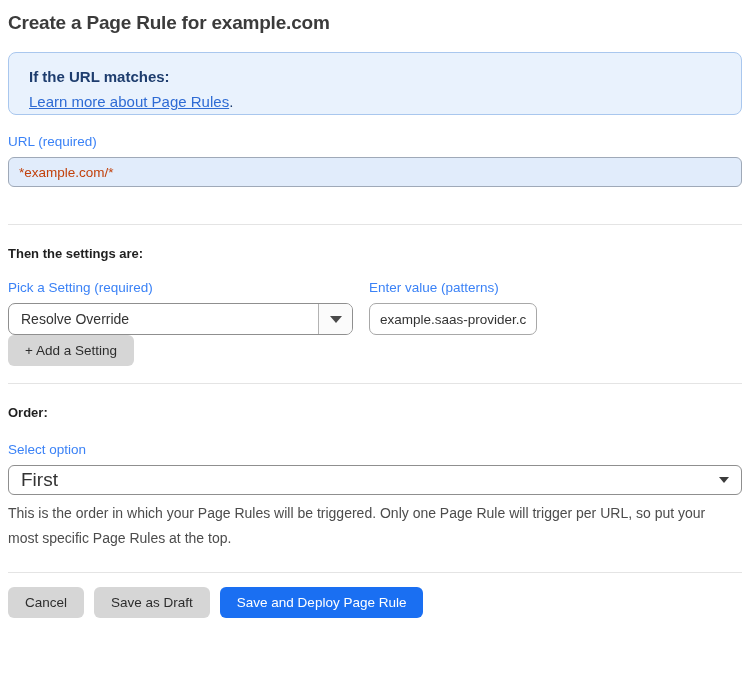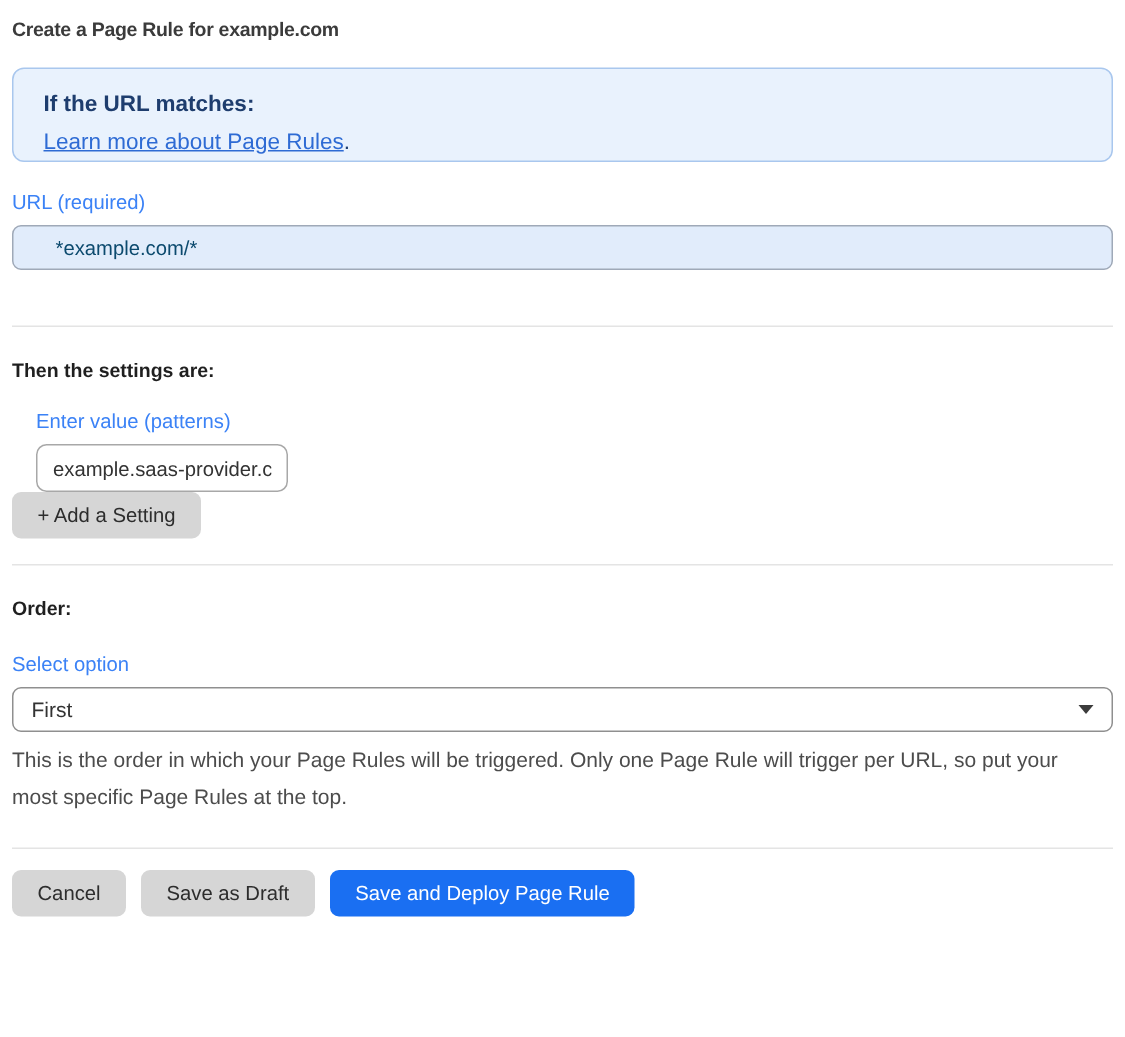--- a/index.html
+++ b/index.html
@@ -8,21 +8,21 @@
     width: 750px;
     height: 691px;
     font-family: "Liberation Sans", sans-serif;
     color: #333;
     overflow: hidden;
   }
   .container { padding: 0 8px; }
 
   .page-title {
     margin-top: 12px;
-    font-size: 13px;
+    font-size: 19px;
     font-weight: 700;
     color: #3b3b3b;
     letter-spacing: -0.2px;
   }
 
   .info-box {
     margin-top: 18px;
     background: #e9f2fd;
     border: 1px solid #a9c7ee;
     border-radius: 8px;
@@ -45,23 +45,23 @@
     margin-bottom: 8px;
   }
 
   .url-input {
     display: block;
     width: 100%;
     height: 30px;
     background: #e1ecfb;
     border: 1px solid #9fa9b8;
     border-radius: 6px;
-    padding: 0 28px;
-    font-size: 13.5px;
-    color: #0c4a6e;
+    padding: 0 10px;
+    font-size: 13.5px;
+    color: #c2410c;
     font-family: "Liberation Sans", sans-serif;
     outline: none;
   }
 
   .divider {
     border: none;
     border-top: 1px solid #e4e4e4;
     height: 0;
   }
   .divider-1 { margin-top: 37px; }
@@ -152,21 +152,21 @@
   .order-select {
     width: 100%;
     height: 30px;
     background: #ffffff;
     border: 1px solid #8f8f8f;
     border-radius: 6px;
     display: flex;
     align-items: center;
     justify-content: space-between;
     padding: 0 12px;
-    font-size: 14px;
+    font-size: 19px;
     color: #333;
     cursor: pointer;
   }
 
   .help-text {
     margin-top: 6px;
     font-size: 14px;
     line-height: 25px;
     color: #4c4c4c;
     max-width: 726px;
@@ -191,20 +191,29 @@
   </div>
 
   <div class="field-label">URL (required)</div>
   <input class="url-input" type="text" value="*example.com/*" style="">
 
   <hr class="divider divider-1">
 
   <div class="section-heading">Then the settings are:</div>
 
   <div class="settings-row">
+    <div class="settings-col-1">
+      <div class="field-label">Pick a Setting (required)</div>
+      <div class="setting-select">
+        <div class="setting-select-value">Resolve Override</div>
+        <div class="setting-select-arrow">
+          <span class="tri-down"></span>
+        </div>
+      </div>
+    </div>
     <div class="settings-col-2">
       <div class="field-label" style="margin-top: 12px;">Enter value (patterns)</div>
       <input class="value-input" type="text" value="example.saas-provider.com" style="">
     </div>
   </div>
 
   <button class="btn btn-gray add-setting-btn">+ Add a Setting</button>
 
   <hr class="divider divider-2">
 

